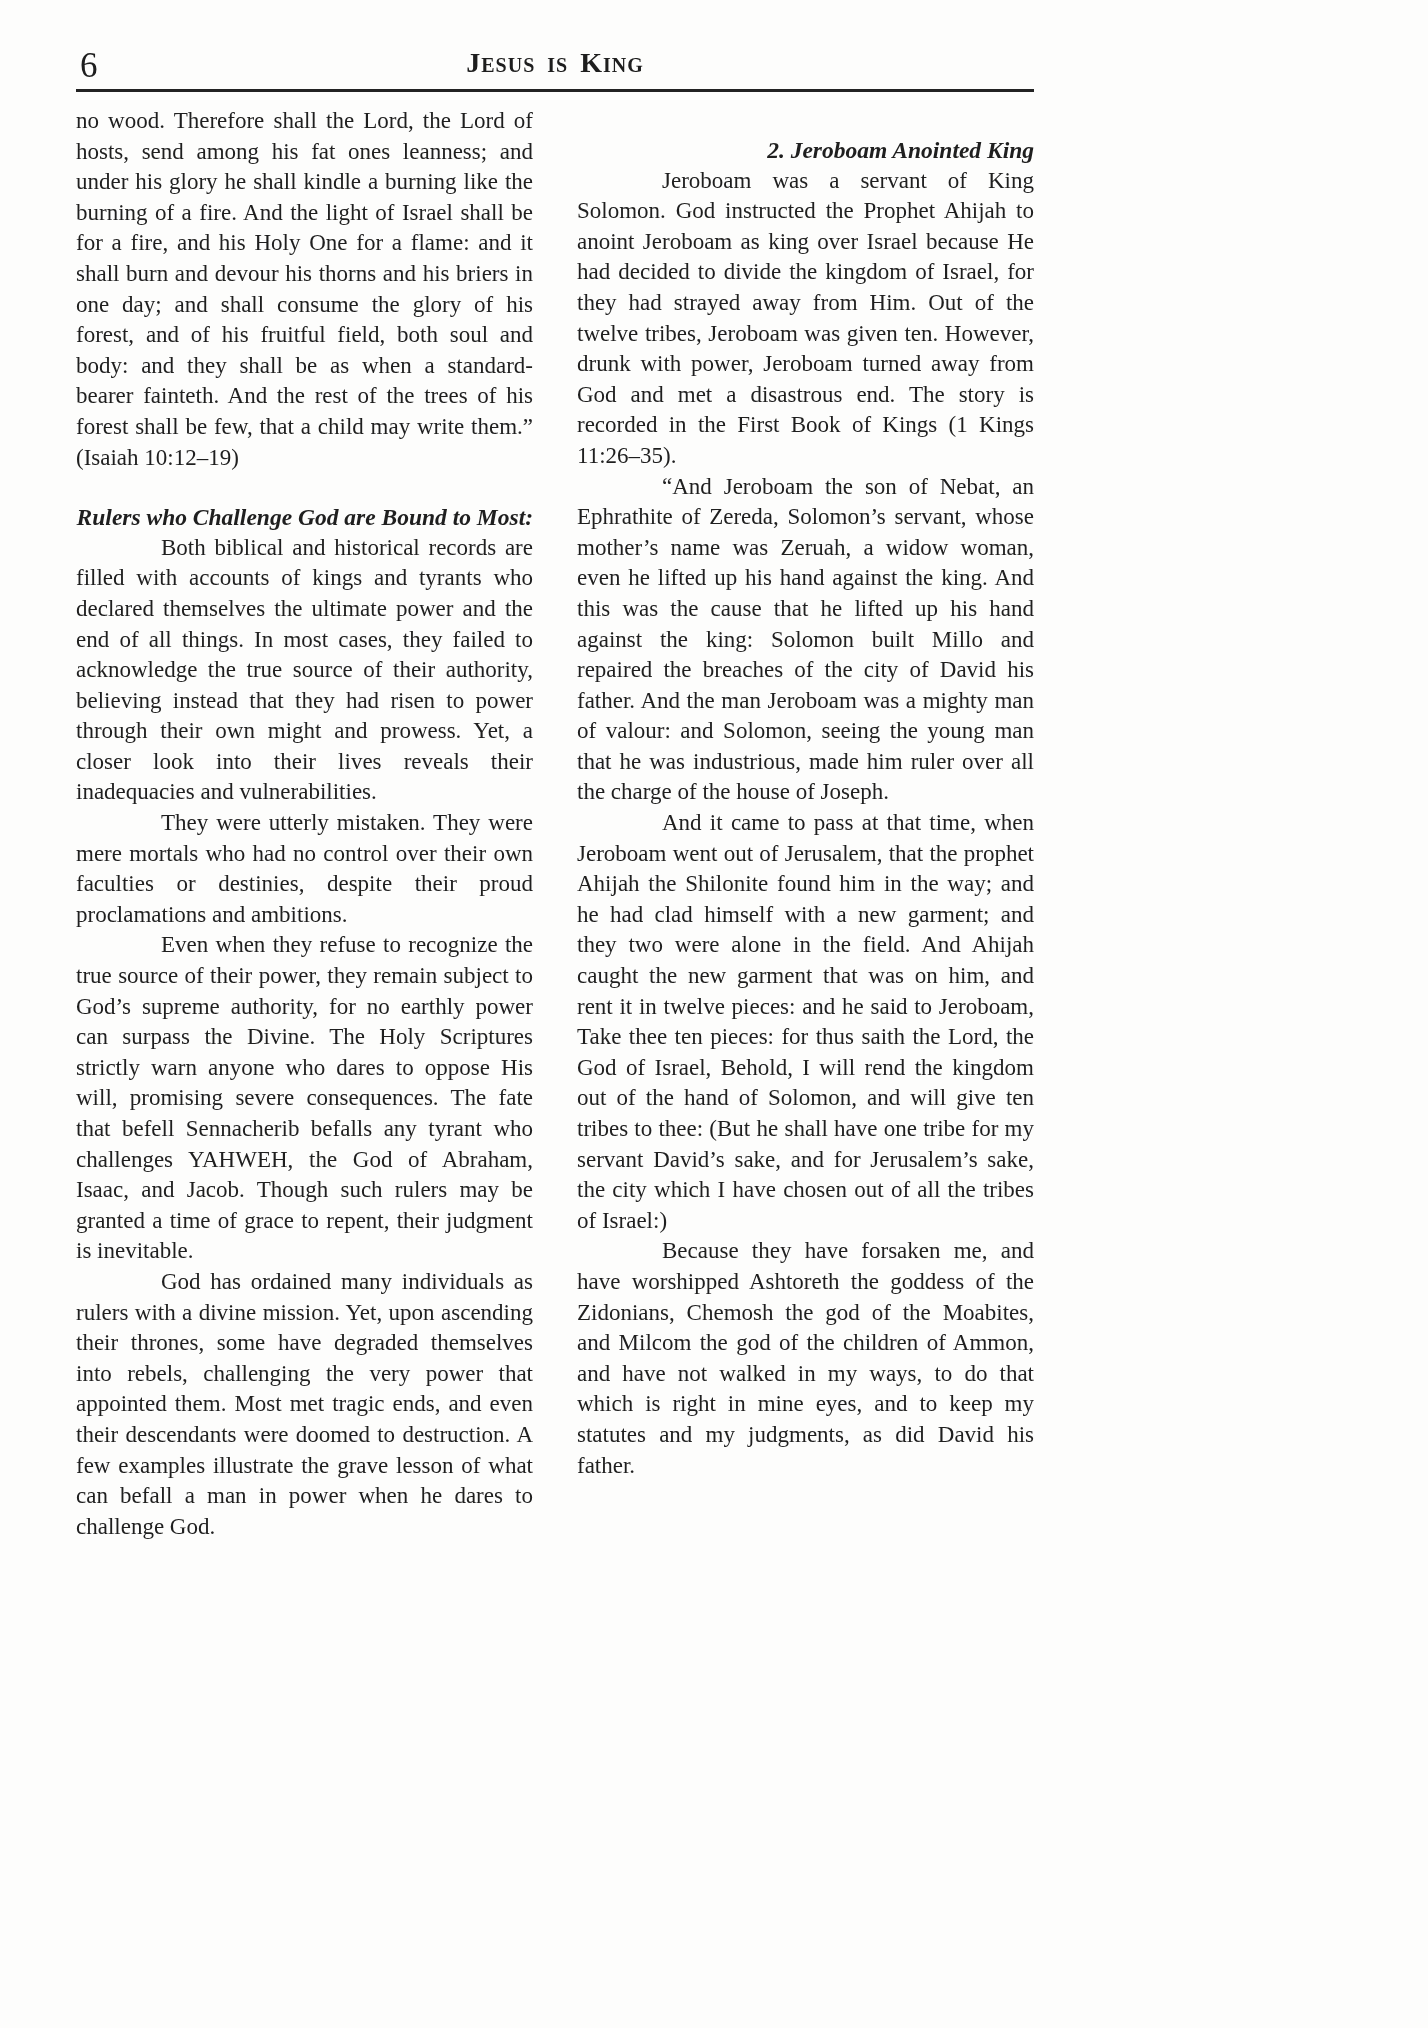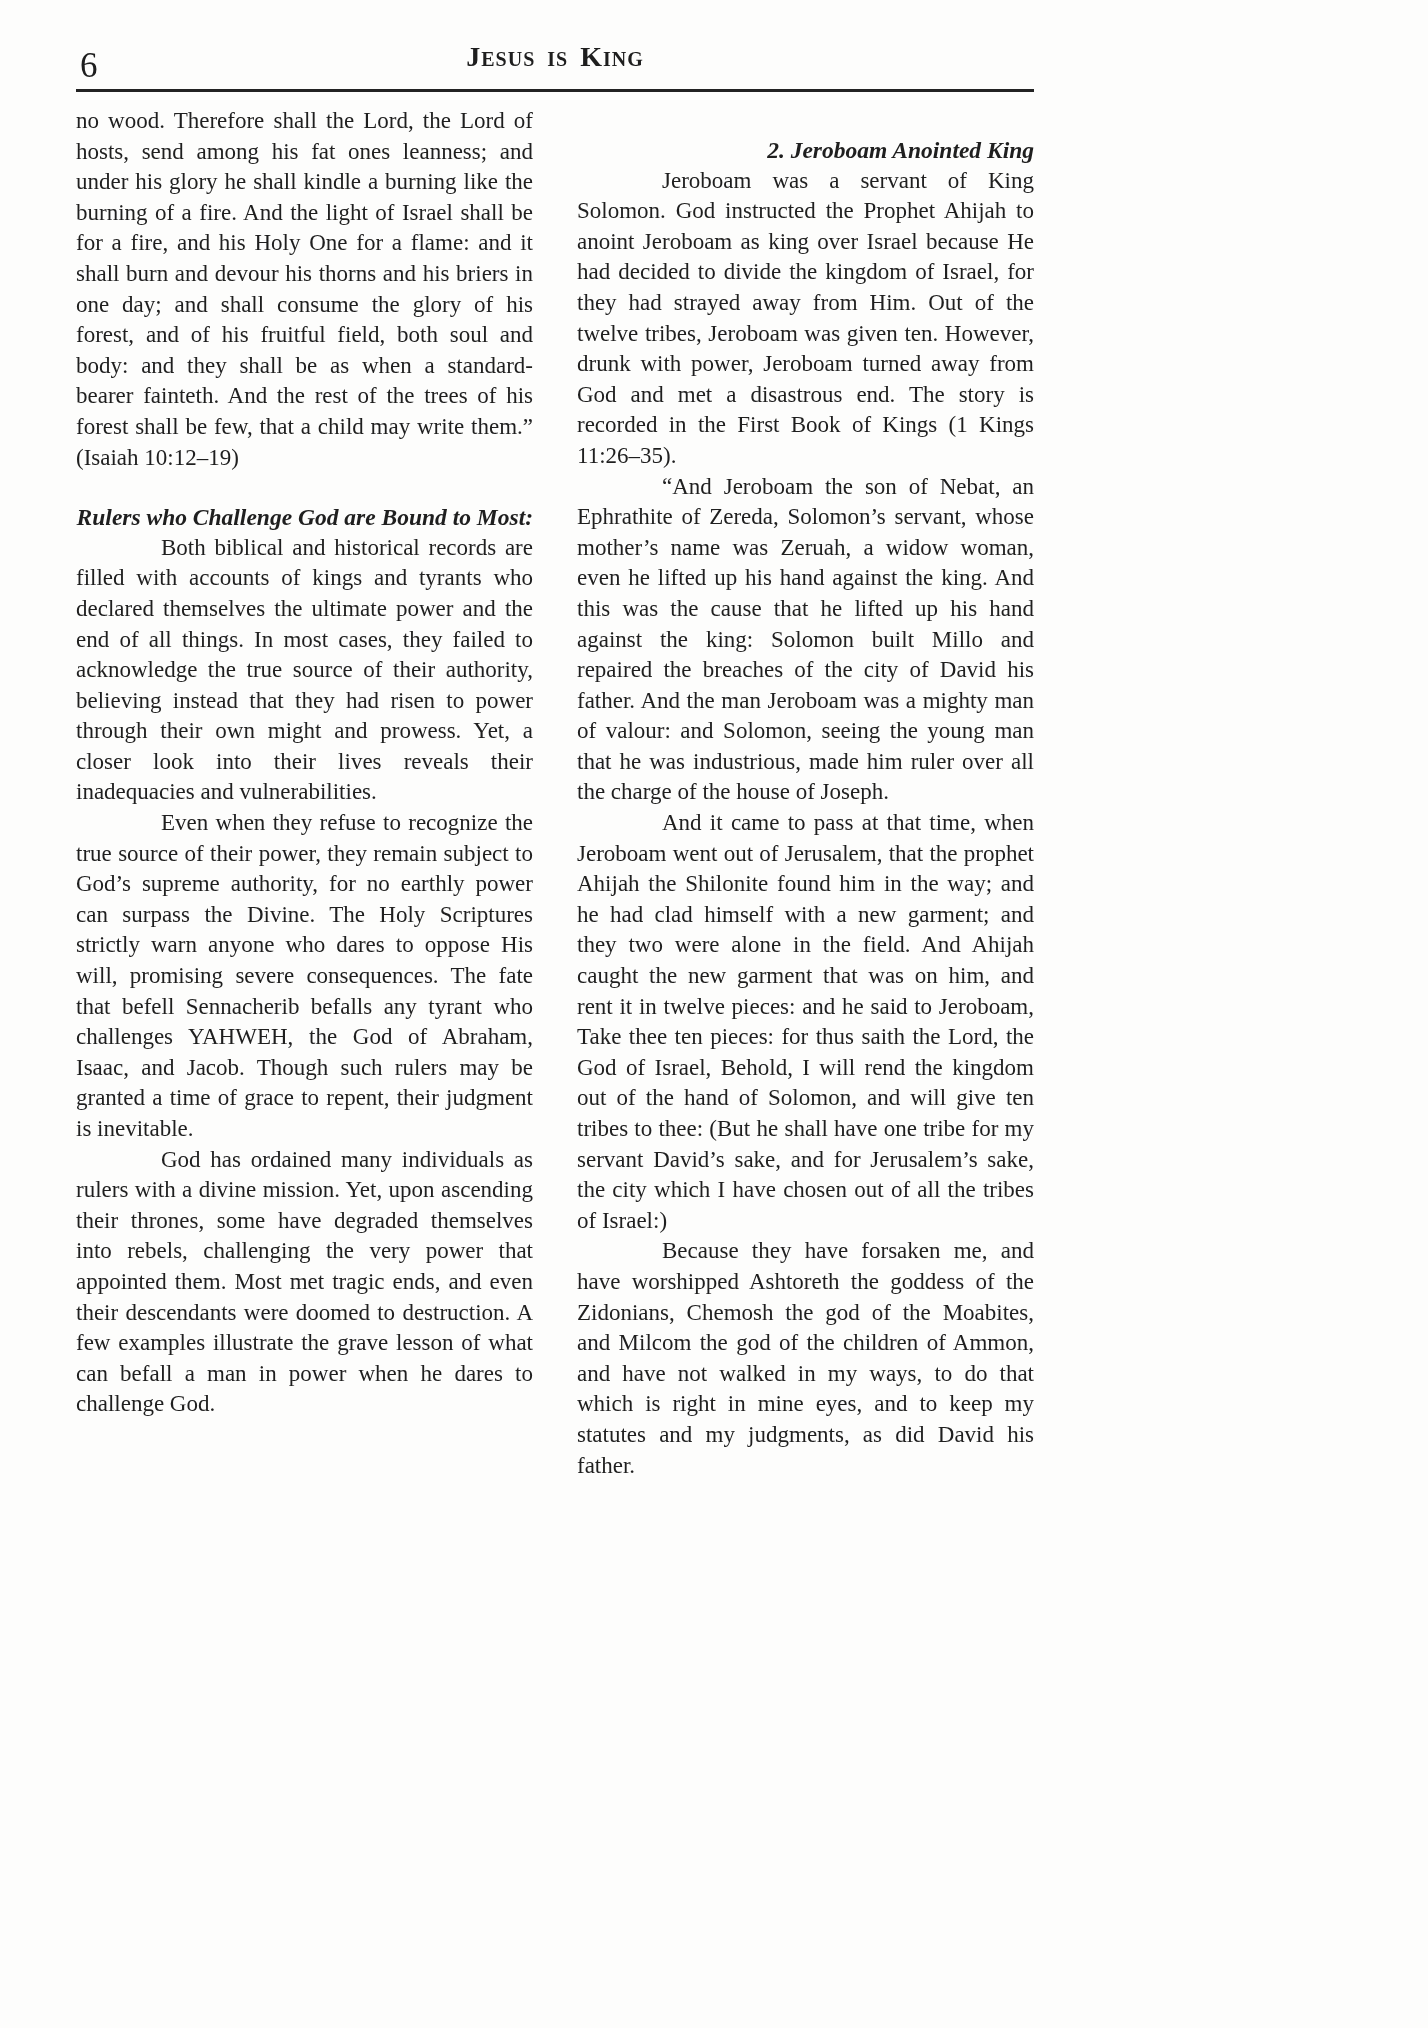--- a/index.html
+++ b/index.html
@@ -31,21 +31,21 @@
     left: 4px;
     bottom: 6px;
     font-size: 35px;
     line-height: 1;
     color: #1e1e1e;
   }
   .running-title {
     position: absolute;
     left: 0;
     right: 0;
-    bottom: 18px;
+    bottom: 12px;
     text-align: center;
     font-variant: small-caps;
     font-weight: bold;
     font-size: 28px;
     line-height: 1;
     letter-spacing: 1px;
     word-spacing: 4px;
     color: #1e1e1e;
   }
   .columns {
@@ -86,20 +86,21 @@
       <span class="page-number">6</span>
       <span class="running-title">Jesus is King</span>
     </header>
 
     <div class="columns">
 
       <div class="column">
         <p class="para no-indent">no wood. Therefore shall the Lord, the Lord of hosts, send among his fat ones leanness; and under his glory he shall kindle a burning like the burning of a fire. And the light of Israel shall be for a fire, and his Holy One for a flame: and it shall burn and devour his thorns and his briers in one day; and shall consume the glory of his forest, and of his fruitful field, both soul and body: and they shall be as when a standard-bearer fainteth. And the rest of the trees of his forest shall be few, that a child may write them.” (Isaiah 10:12–19)</p>
         <h3 class="section-heading">Rulers who Challenge God are Bound to Most:</h3>
         <p class="para">Both biblical and historical records are filled with accounts of kings and tyrants who declared themselves the ultimate power and the end of all things. In most cases, they failed to acknowledge the true source of their authority, believing instead that they had risen to power through their own might and prowess. Yet, a closer look into their lives reveals their inadequacies and vulnerabilities.</p>
+        <p class="para">They were utterly mistaken. They were mere mortals who had no control over their own faculties or destinies, despite their proud proclamations and ambitions.</p>
         <p class="para">Even when they refuse to recognize the true source of their power, they remain subject to God’s supreme authority, for no earthly power can surpass the Divine. The Holy Scriptures strictly warn anyone who dares to oppose His will, promising severe consequences. The fate that befell Sennacherib befalls any tyrant who challenges YAHWEH, the God of Abraham, Isaac, and Jacob. Though such rulers may be granted a time of grace to repent, their judgment is inevitable.</p>
         <p class="para">God has ordained many individuals as rulers with a divine mission. Yet, upon ascending their thrones, some have degraded themselves into rebels, challenging the very power that appointed them. Most met tragic ends, and even their descendants were doomed to destruction. A few examples illustrate the grave lesson of what can befall a man in power when he dares to challenge God.</p>
       </div>
 
       <div class="column">
         <h3 class="section-heading">2. Jeroboam Anointed King</h3>
         <p class="para">Jeroboam was a servant of King Solomon. God instructed the Prophet Ahijah to anoint Jeroboam as king over Israel because He had decided to divide the kingdom of Israel, for they had strayed away from Him. Out of the twelve tribes, Jeroboam was given ten. However, drunk with power, Jeroboam turned away from God and met a disastrous end. The story is recorded in the First Book of Kings (1 Kings 11:26–35).</p>
         <p class="para">“And Jeroboam the son of Nebat, an Ephrathite of Zereda, Solomon’s servant, whose mother’s name was Zeruah, a widow woman, even he lifted up his hand against the king. And this was the cause that he lifted up his hand against the king: Solomon built Millo and repaired the breaches of the city of David his father. And the man Jeroboam was a mighty man of valour: and Solomon, seeing the young man that he was industrious, made him ruler over all the charge of the house of Joseph.</p>
         <p class="para">And it came to pass at that time, when Jeroboam went out of Jerusalem, that the prophet Ahijah the Shilonite found him in the way; and he had clad himself with a new garment; and they two were alone in the field. And Ahijah caught the new garment that was on him, and rent it in twelve pieces: and he said to Jeroboam, Take thee ten pieces: for thus saith the Lord, the God of Israel, Behold, I will rend the kingdom out of the hand of Solomon, and will give ten tribes to thee: (But he shall have one tribe for my servant David’s sake, and for Jerusalem’s sake, the city which I have chosen out of all the tribes of Israel:)</p>
         <p class="para">Because they have forsaken me, and have worshipped Ashtoreth the goddess of the Zidonians, Chemosh the god of the Moabites, and Milcom the god of the children of Ammon, and have not walked in my ways, to do that which is right in mine eyes, and to keep my statutes and my judgments, as did David his father.</p>

